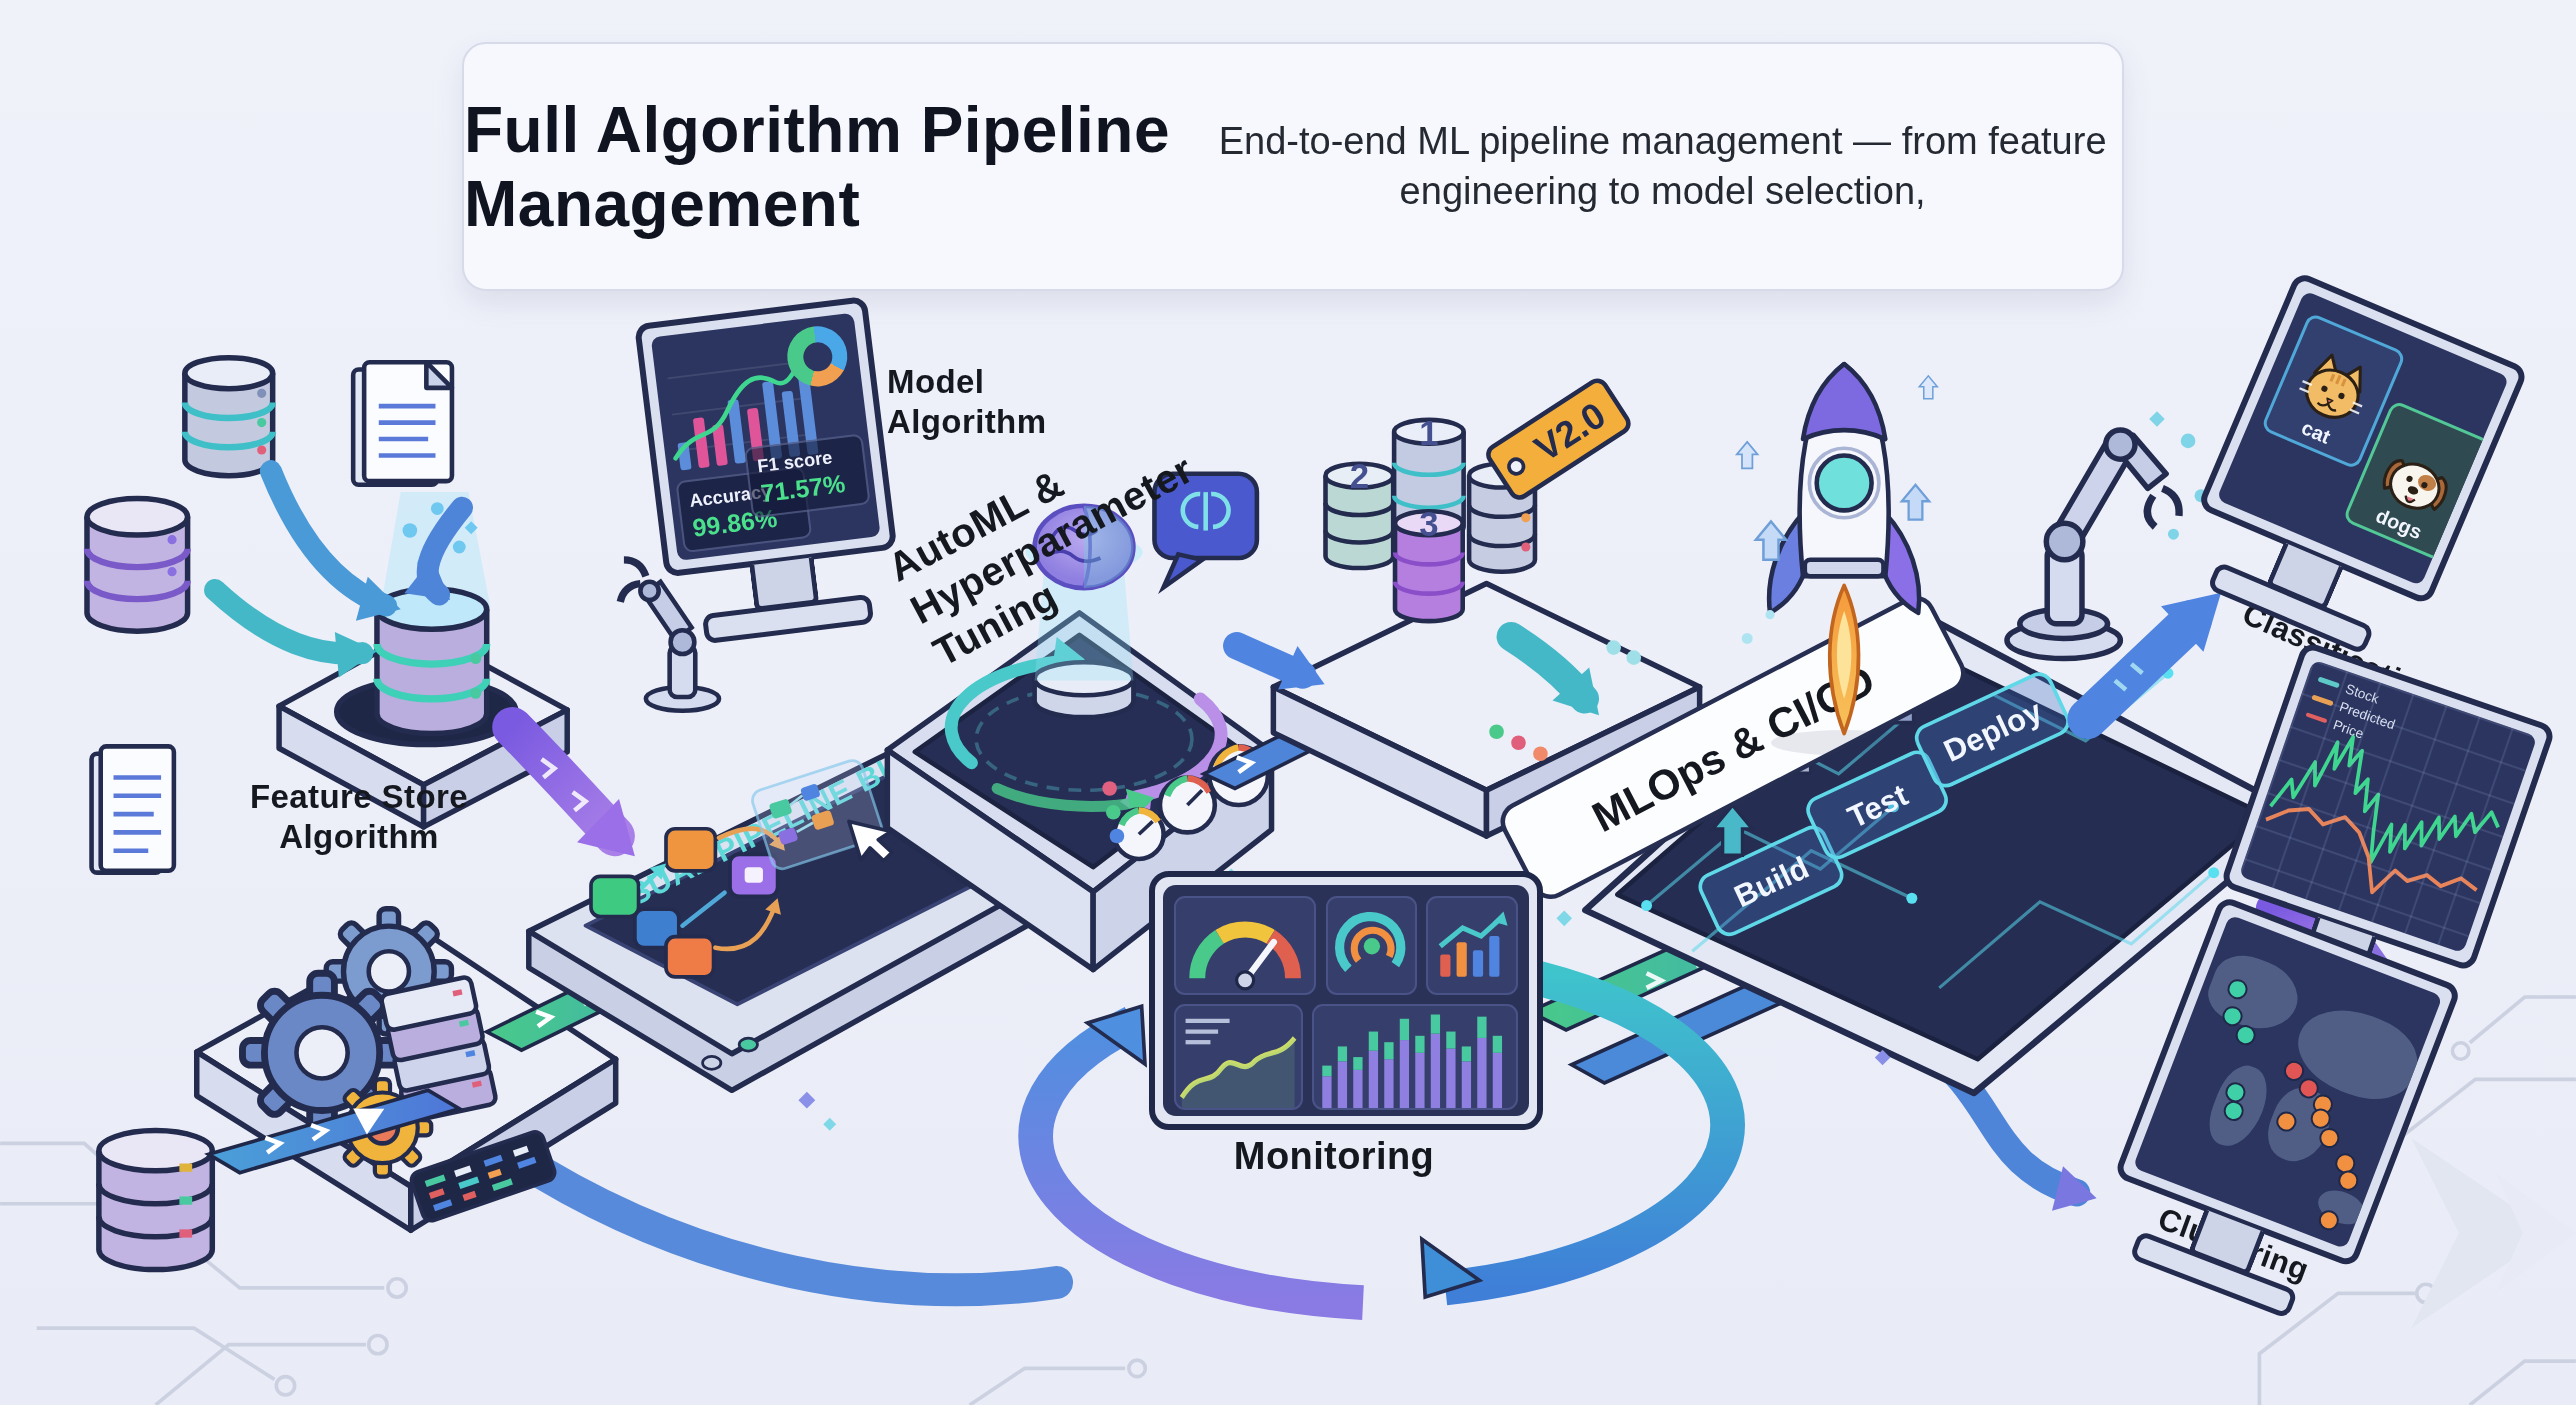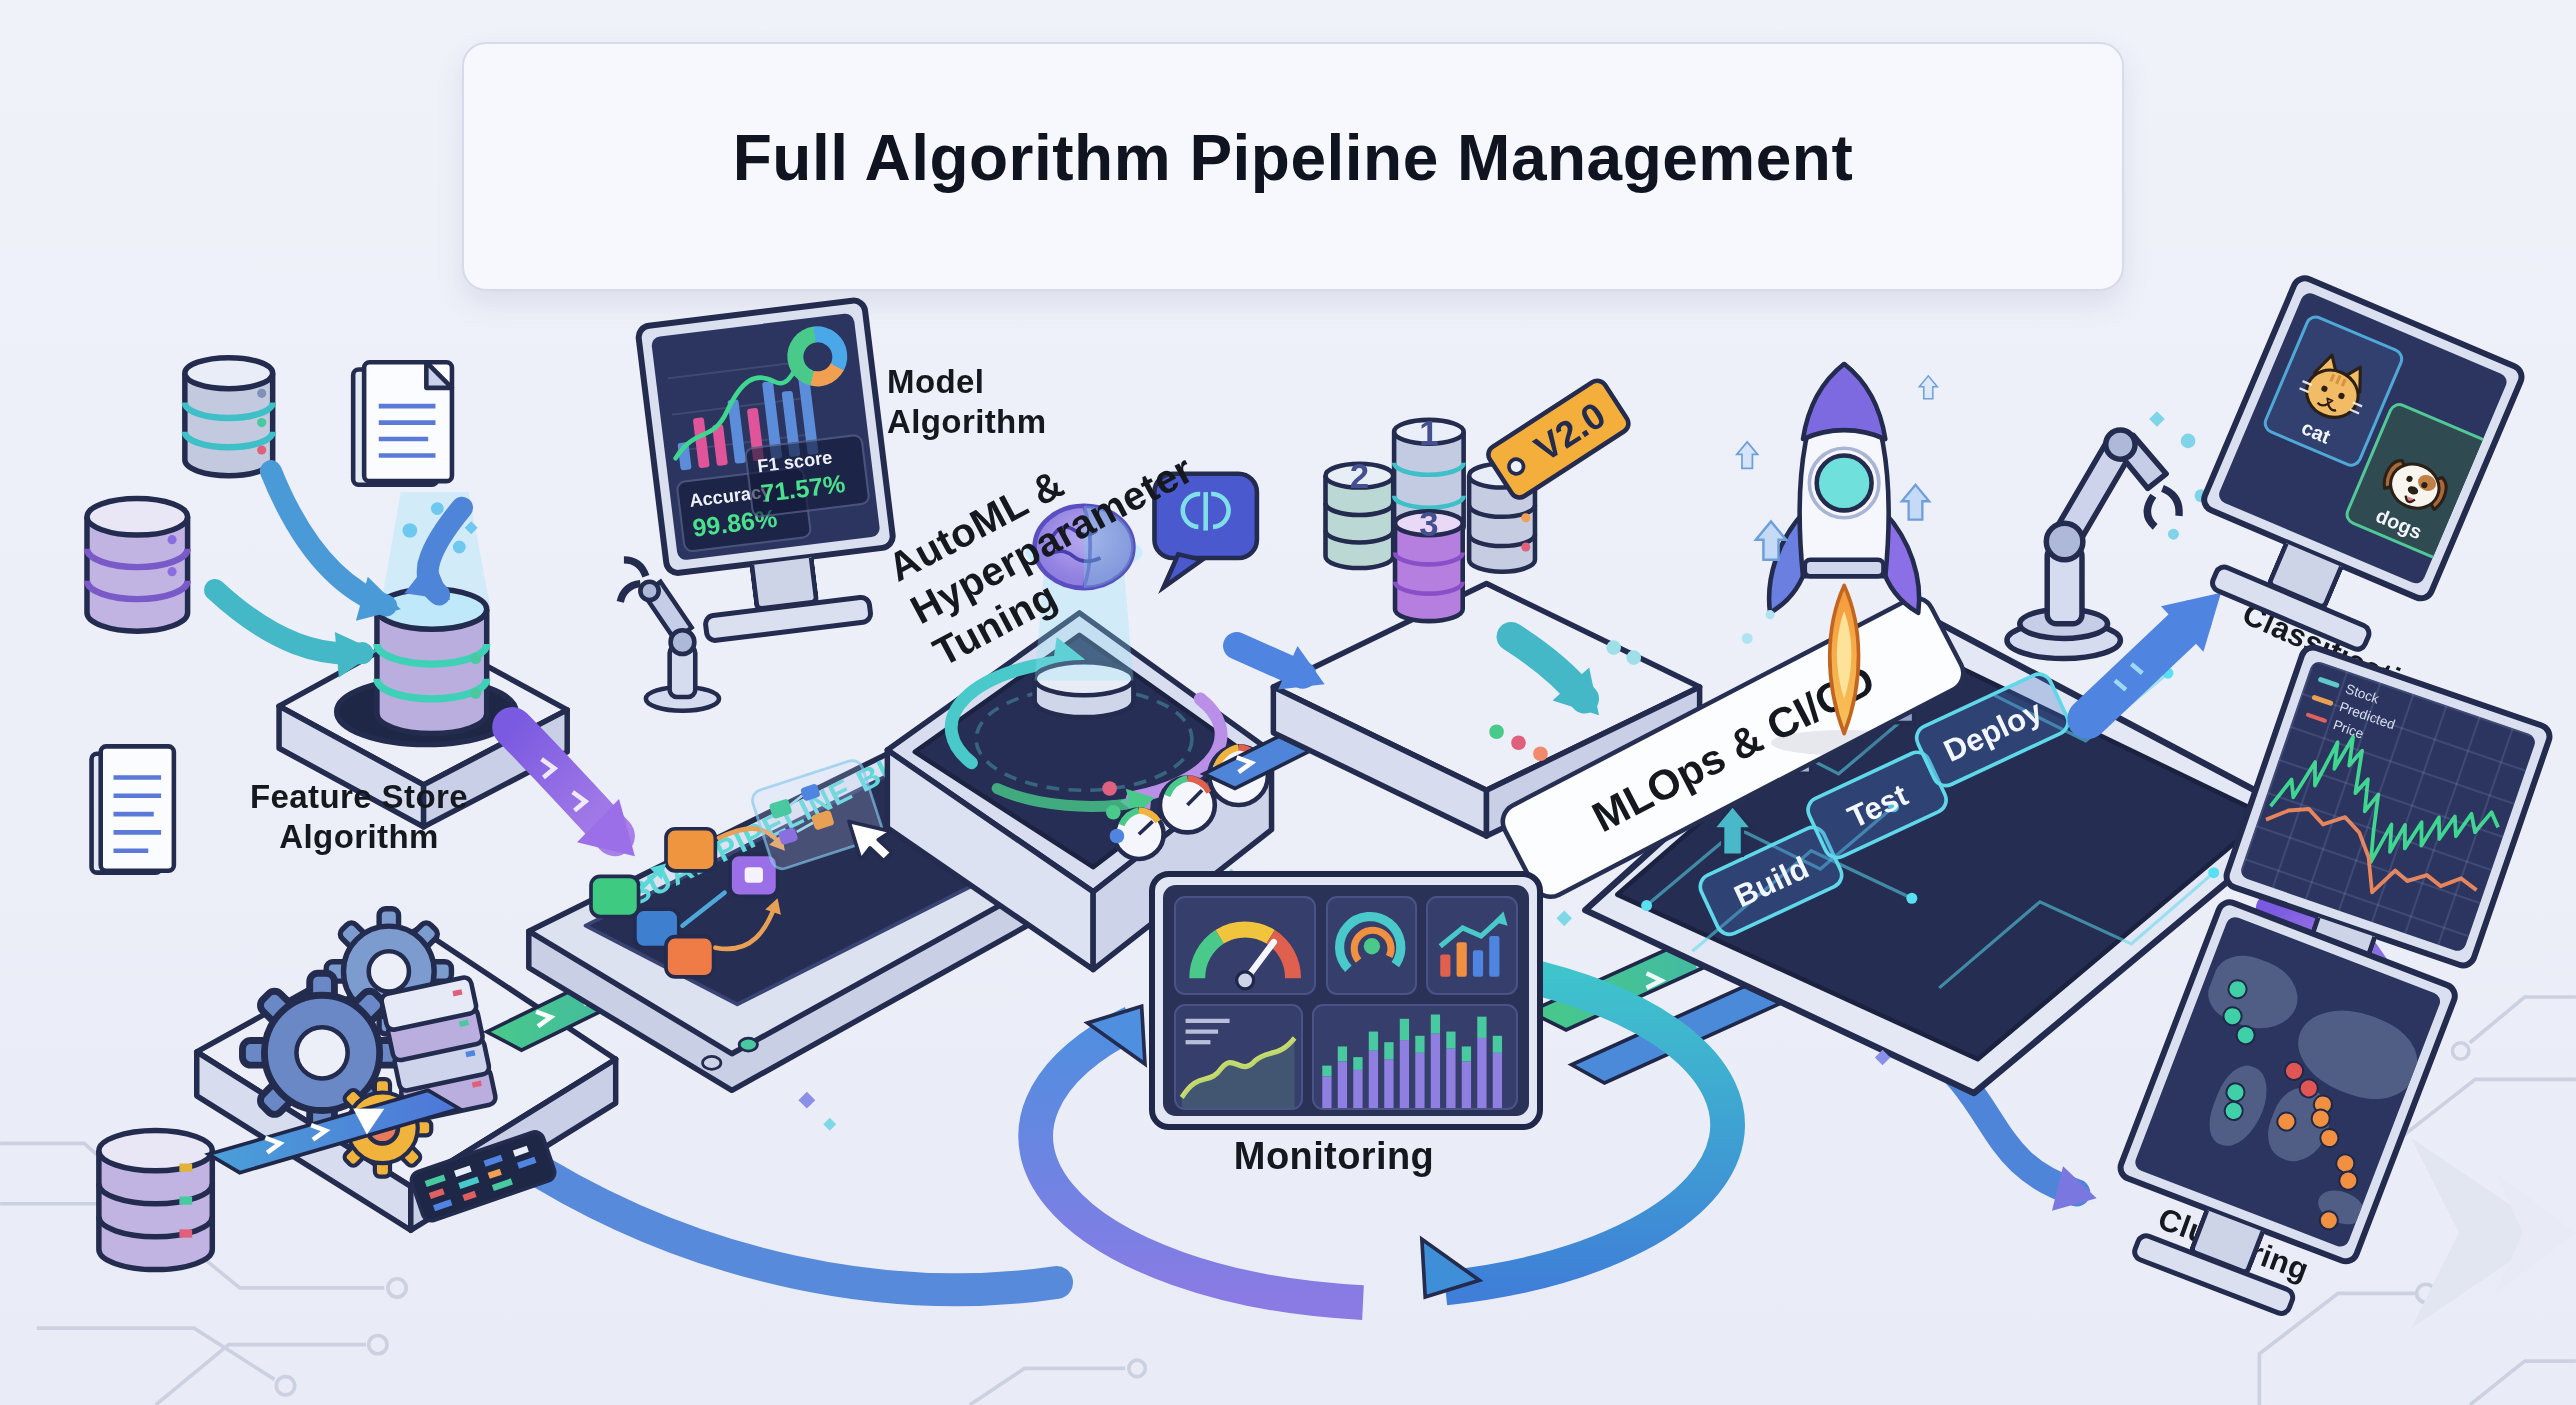--- a/index.html
+++ b/index.html
@@ -5,21 +5,21 @@
   html,body{margin:0;padding:0;background:#e9ebf4;}
   body{width:2576px;height:1405px;position:relative;overflow:hidden;
        font-family:"Liberation Sans","DejaVu Sans",sans-serif;}
   .stage{position:absolute;}
   #canvas{position:absolute;left:0;top:0;width:2576px;height:1405px;
           background:linear-gradient(180deg,#f0f2fa 0%,#ecEEf8 55%,#e9ecf6 100%);}
   svg.layer{position:absolute;left:0;top:0;}
   
   .title-card{left:462px;top:42px;width:1658px;height:245px;background:#f7f8fd;
     border:2.7px solid #d7dbe9;border-radius:24px;box-shadow:0 12.8px 27.4px rgba(60,70,110,.10);
-    display:flex;flex-direction:column;align-items:center;justify-content:center;gap:16.5px;}
+    display:flex;flex-direction:row;align-items:center;justify-content:center;gap:16.5px;}
   .title-card h1{margin:0;font-size:64px;font-weight:800;color:#101420;letter-spacing:0.5px;}
   .subtitle{font-size:38px;color:#252932;text-align:center;line-height:1.3;}
   
   .monitor .m-frame{background:#dbe0f0;border:6.4px solid #232b4e;border-radius:14.6px;padding:9.1px;}
   .monitor .m-screen{background:#2b3560;border-radius:9.1px;position:relative;overflow:hidden;}
   .monitor .m-stand{width:55px;height:42px;background:#cdd4e8;border:5.5px solid #232b4e;
     border-top:none;margin:-2.7px auto 0;border-radius:0 0 7.3px 7.3px;}
   .monitor .m-base{width:160px;height:20px;background:#dbe0f0;border:5.5px solid #232b4e;
     border-radius:11px;margin:-3.7px auto 0;}
   
@@ -592,20 +592,21 @@
     <rect x="1704" y="998" width="12" height="12" transform="rotate(45 1710 1004)" fill="#7fd8e8"></rect>
     <rect x="2052" y="1150" width="12" height="12" transform="rotate(45 2058 1156)" fill="#8a8fe8"></rect>
     <circle cx="1910" cy="698" r="6" fill="#aee4f2"></circle>
         <circle cx="1935" cy="672" r="5" fill="#aee4f2"></circle>
   </g>
 </svg>
 
 <div class="stage title-card">
   <h1>Full Algorithm Pipeline Management</h1>
   <div class="subtitle">
+    <div>End-to-end ML pipeline management — from feature engineering to model selection,</div>
   </div>
 </div>
 
 <div class="stage-label" style="left:249px;top:777px;width:220px;text-align:center;">
   <div>Feature Store</div>
   <div>Algorithm</div>
 </div>
 
 <div class="stage-label" style="left:871px;top:362px;margin-left:16px;">
   <div>Model</div>

